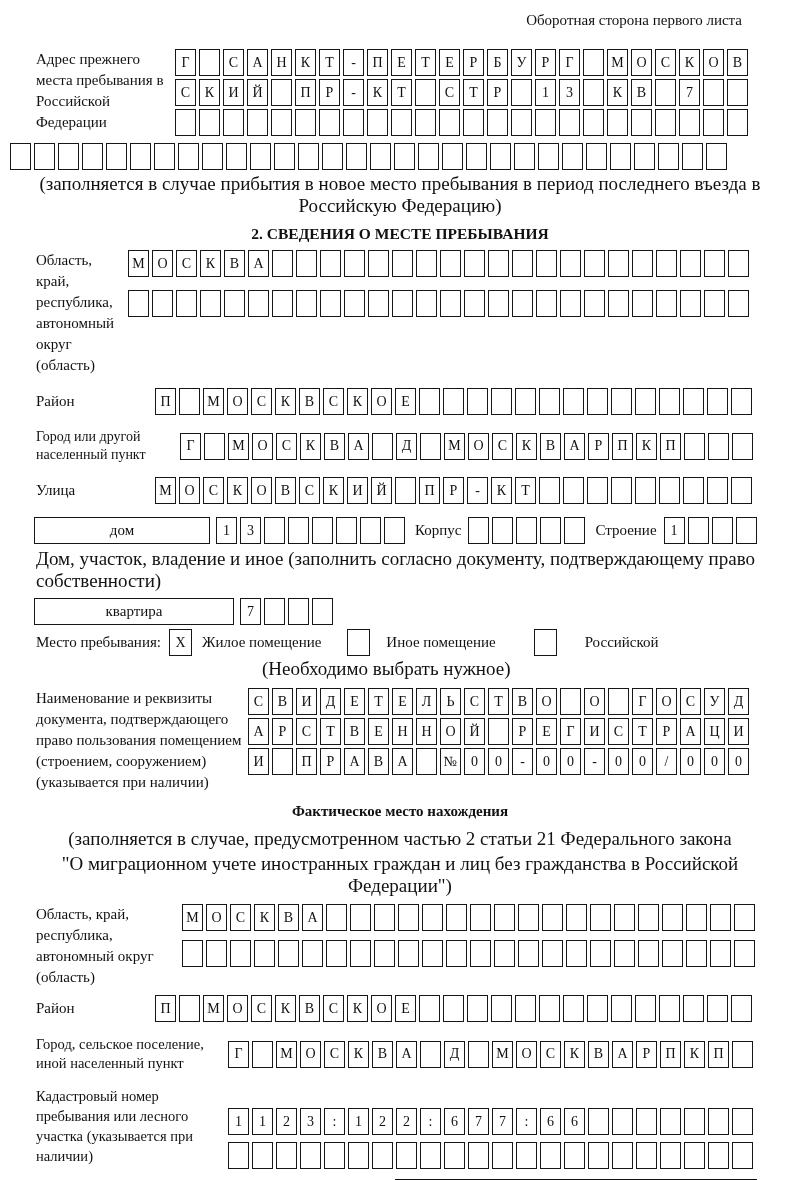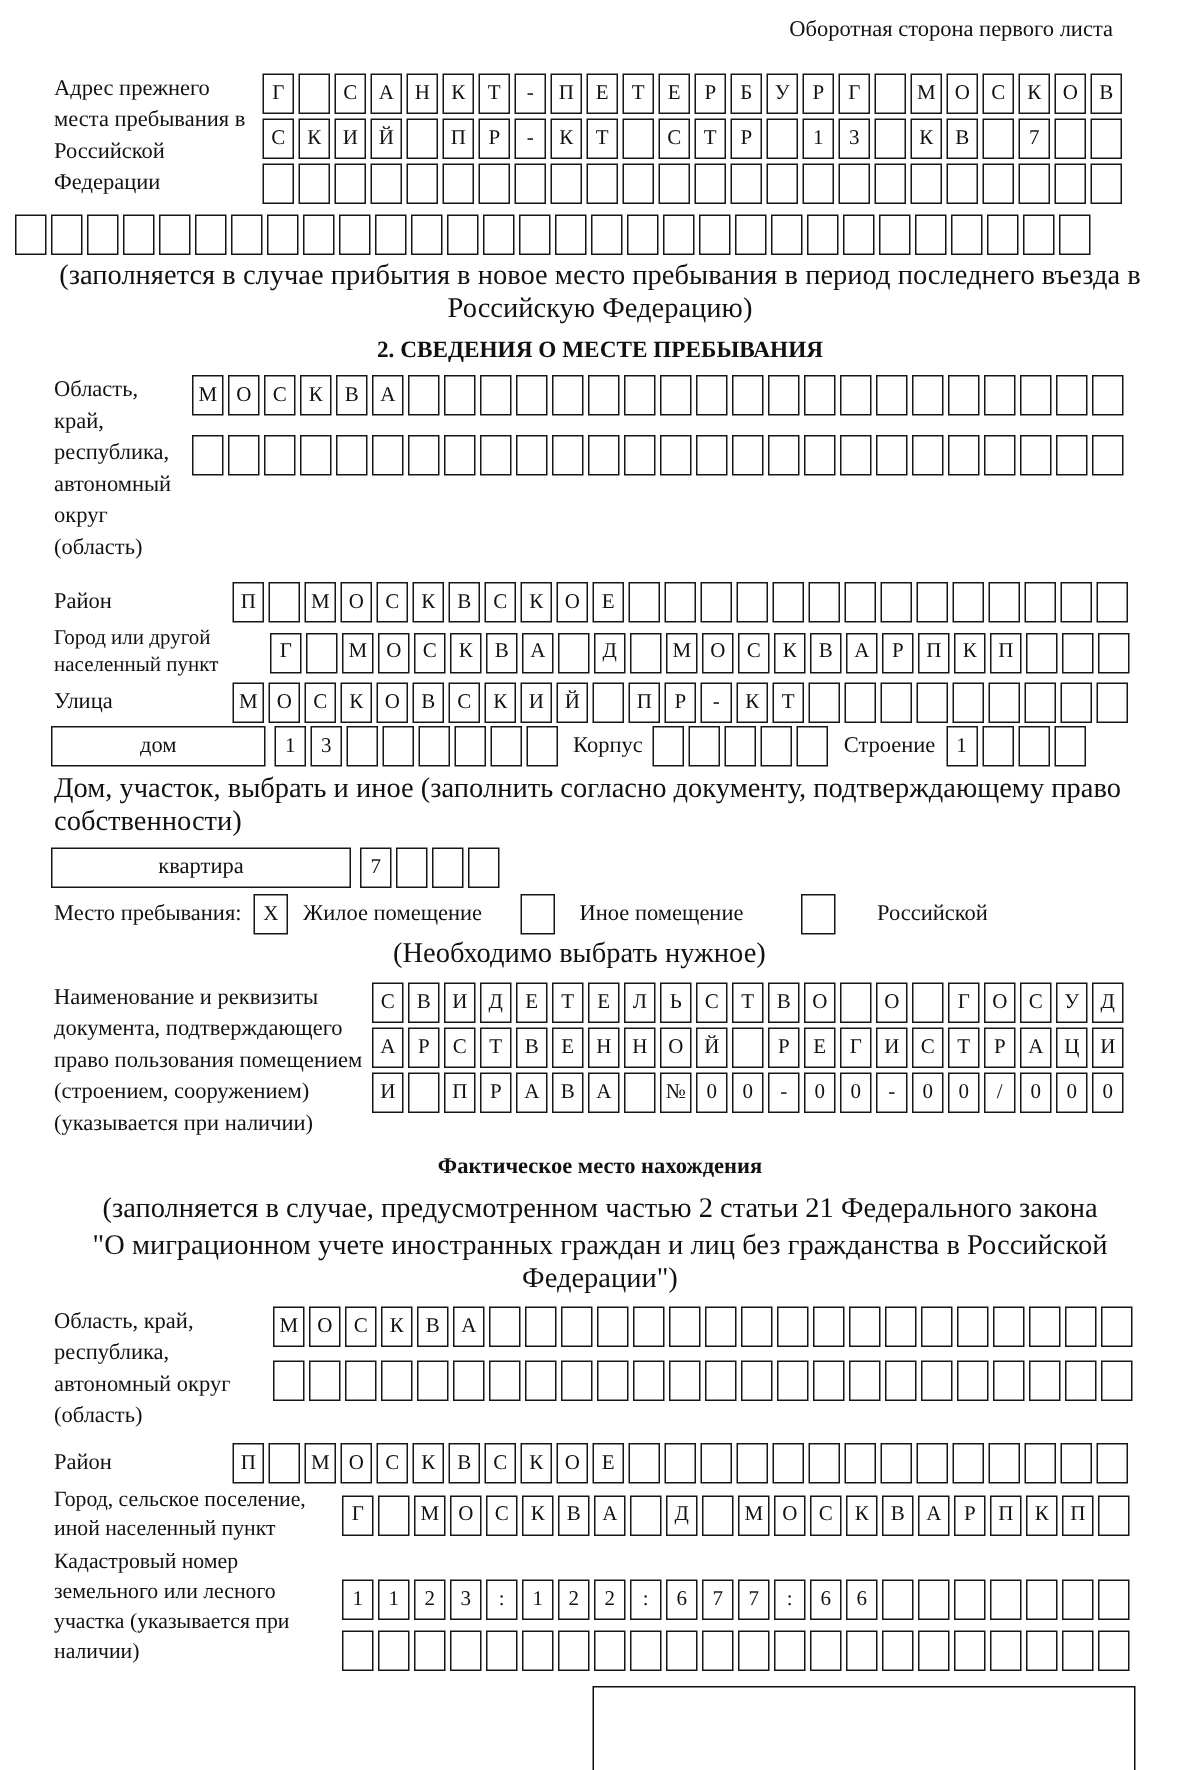--- a/index.html
+++ b/index.html
@@ -40,21 +40,21 @@
   .sec-title { text-align: center; font-weight: bold; font-size: 15.5px; margin: 8px 0 7px 0; }
 
   
   .s1 { margin-bottom: 4px; }
   .s1 .lab { width: 165px; }
   .s1 .cells { margin-bottom: 3px; }
   .s1-full { margin: 0 0 3px 0; }
   .s1-note { text-align: center; margin-bottom: 6px; }
 
   
-  .mrow { margin-bottom: 2px; }
+  .mrow { margin-bottom: 13px; }
   .gapv { margin-top: 12px; }
   .inline-lab { padding: 0 7px 0 10px; line-height: 27px; }
 
   .house-row { margin: 2px 0 4px 0; }
   .left-note { padding-left: 26px; margin-bottom: 6px; }
   .stay-note { padding-left: 252px; margin-bottom: 8px; }
   .stay-row { margin-bottom: 2px; }
   .stay-row .opt-label { line-height: 27px; }
 
   .doc-row .lab { width: 238px; }
@@ -343,21 +343,21 @@
         <span class="cell"></span>
         <span class="cell"></span>
         <span class="cell"></span>
         <span class="cell"></span>
         <span class="cell"></span>
         <span class="cell"></span>
       </div>
   </div>
 
   <div class="frow vcenter house-row">
-    <span class="widebox" style="width:143px; margin-left:24px;">дом</span>
+    <span class="widebox" style="width:176px; margin-left:24px;">дом</span>
     <span class="cells" style="margin-left:6px;">
         <span class="cell">1</span>
         <span class="cell">3</span>
         <span class="cell"></span>
         <span class="cell"></span>
         <span class="cell"></span>
         <span class="cell"></span>
         <span class="cell"></span>
         <span class="cell"></span>
       </span>
@@ -370,21 +370,21 @@
         <span class="cell"></span>
       </span>
     <span class="inline-lab">Строение</span>
     <span class="cells">
         <span class="cell">1</span>
         <span class="cell"></span>
         <span class="cell"></span>
         <span class="cell"></span>
       </span>
   </div>
-  <div class="caption left-note">Дом, участок, выбрать и иное (заполнить согласно документу, подтверждающему право собственности)</div>
+  <div class="caption left-note">Дом, участок, владение и иное (заполнить согласно документу, подтверждающему право собственности)</div>
 
   <div class="frow vcenter" style="margin-bottom:4px;">
     <span class="widebox" style="width:200px; margin-left:24px;">квартира</span>
     <span class="cells" style="margin-left:6px;">
         <span class="cell">7</span>
         <span class="cell"></span>
         <span class="cell"></span>
         <span class="cell"></span>
       </span>
   </div>
@@ -590,21 +590,21 @@
         <span class="cell">А</span>
         <span class="cell">Р</span>
         <span class="cell">П</span>
         <span class="cell">К</span>
         <span class="cell">П</span>
         <span class="cell"></span>
       </div>
   </div>
 
   <div class="frow">
-    <div class="lab" style="width:218px; font-size:14.5px; line-height:20px;">Кадастровый номер земельного или лесного участка (указывается при наличии)</div>
+    <div class="lab" style="width:218px; font-size:14.5px; line-height:20px;">Кадастровый номер пребывания или лесного участка (указывается при наличии)</div>
     <div class="cells-col" style="padding-top:22px;">
       <div class="cells">
           <span class="cell">1</span>
           <span class="cell">1</span>
           <span class="cell">2</span>
           <span class="cell">3</span>
           <span class="cell">:</span>
           <span class="cell">1</span>
           <span class="cell">2</span>
           <span class="cell">2</span>

